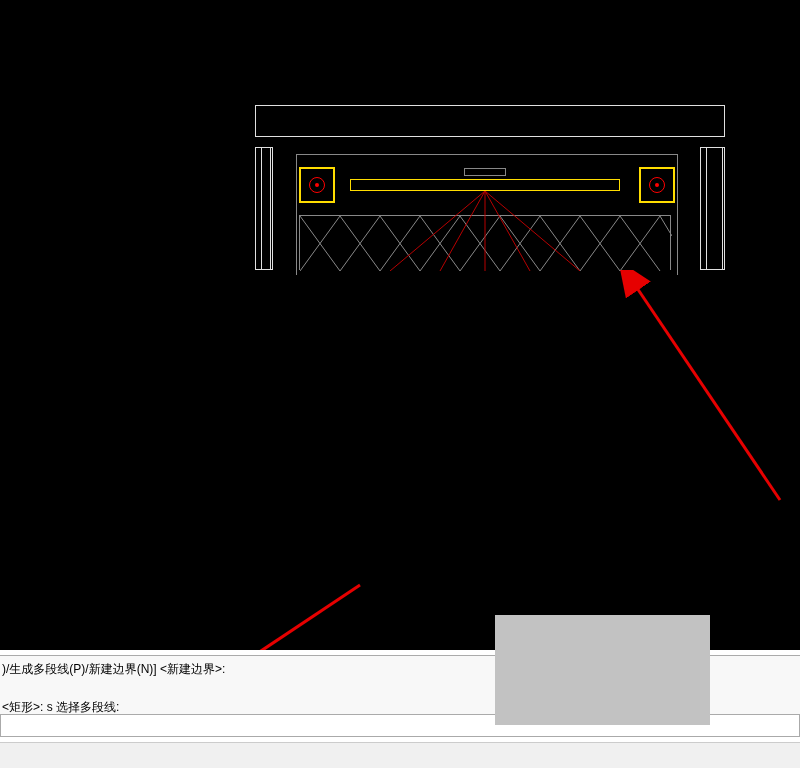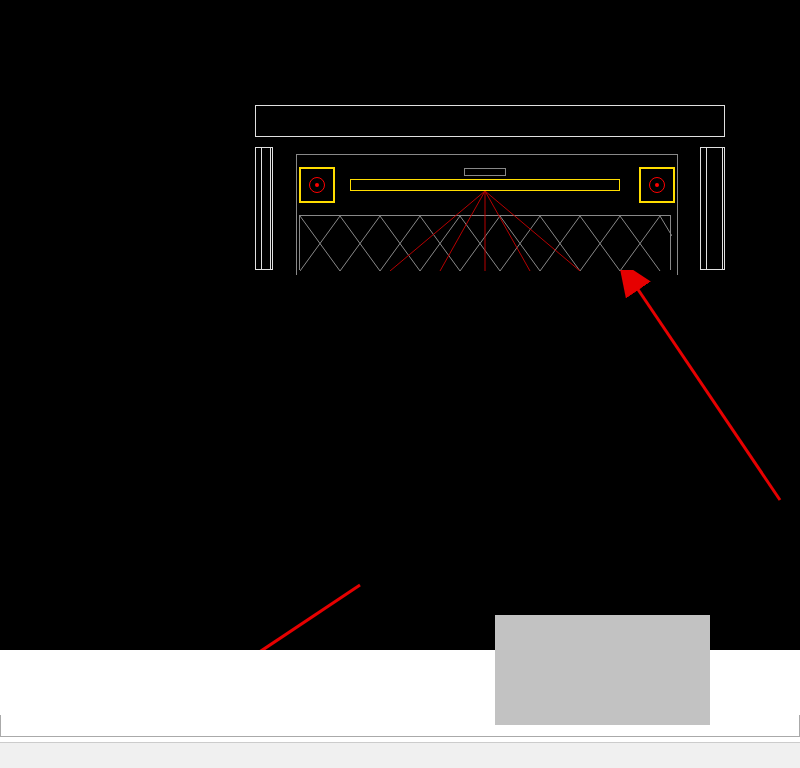--- a/index.html
+++ b/index.html
@@ -257,17 +257,20 @@
     <defs>
       <marker id="ah2" markerWidth="12" markerHeight="10" refX="2" refY="5" orient="auto">
         <polygon points="0,0 12,5 0,10" fill="#e60000"></polygon>
       </marker>
     </defs>
     <line x1="200" y1="5" x2="20" y2="125" stroke="#e60000" stroke-width="3" marker-end="url(#ah2)"></line>
   </svg>
 </div>
 
 <div class="command-area">
+  <div class="command-history"><span>)/生成多段线(P)/新建边界(N)] &lt;新建边界&gt;:</span>
+
+<span>&lt;矩形&gt;: s 选择多段线:</span></div>
   <input class="command-input" type="text" value="" style="">
   <div class="status-bar"></div>
 </div>
 
 <div class="grey-overlay"></div>
 
 </body></html>

